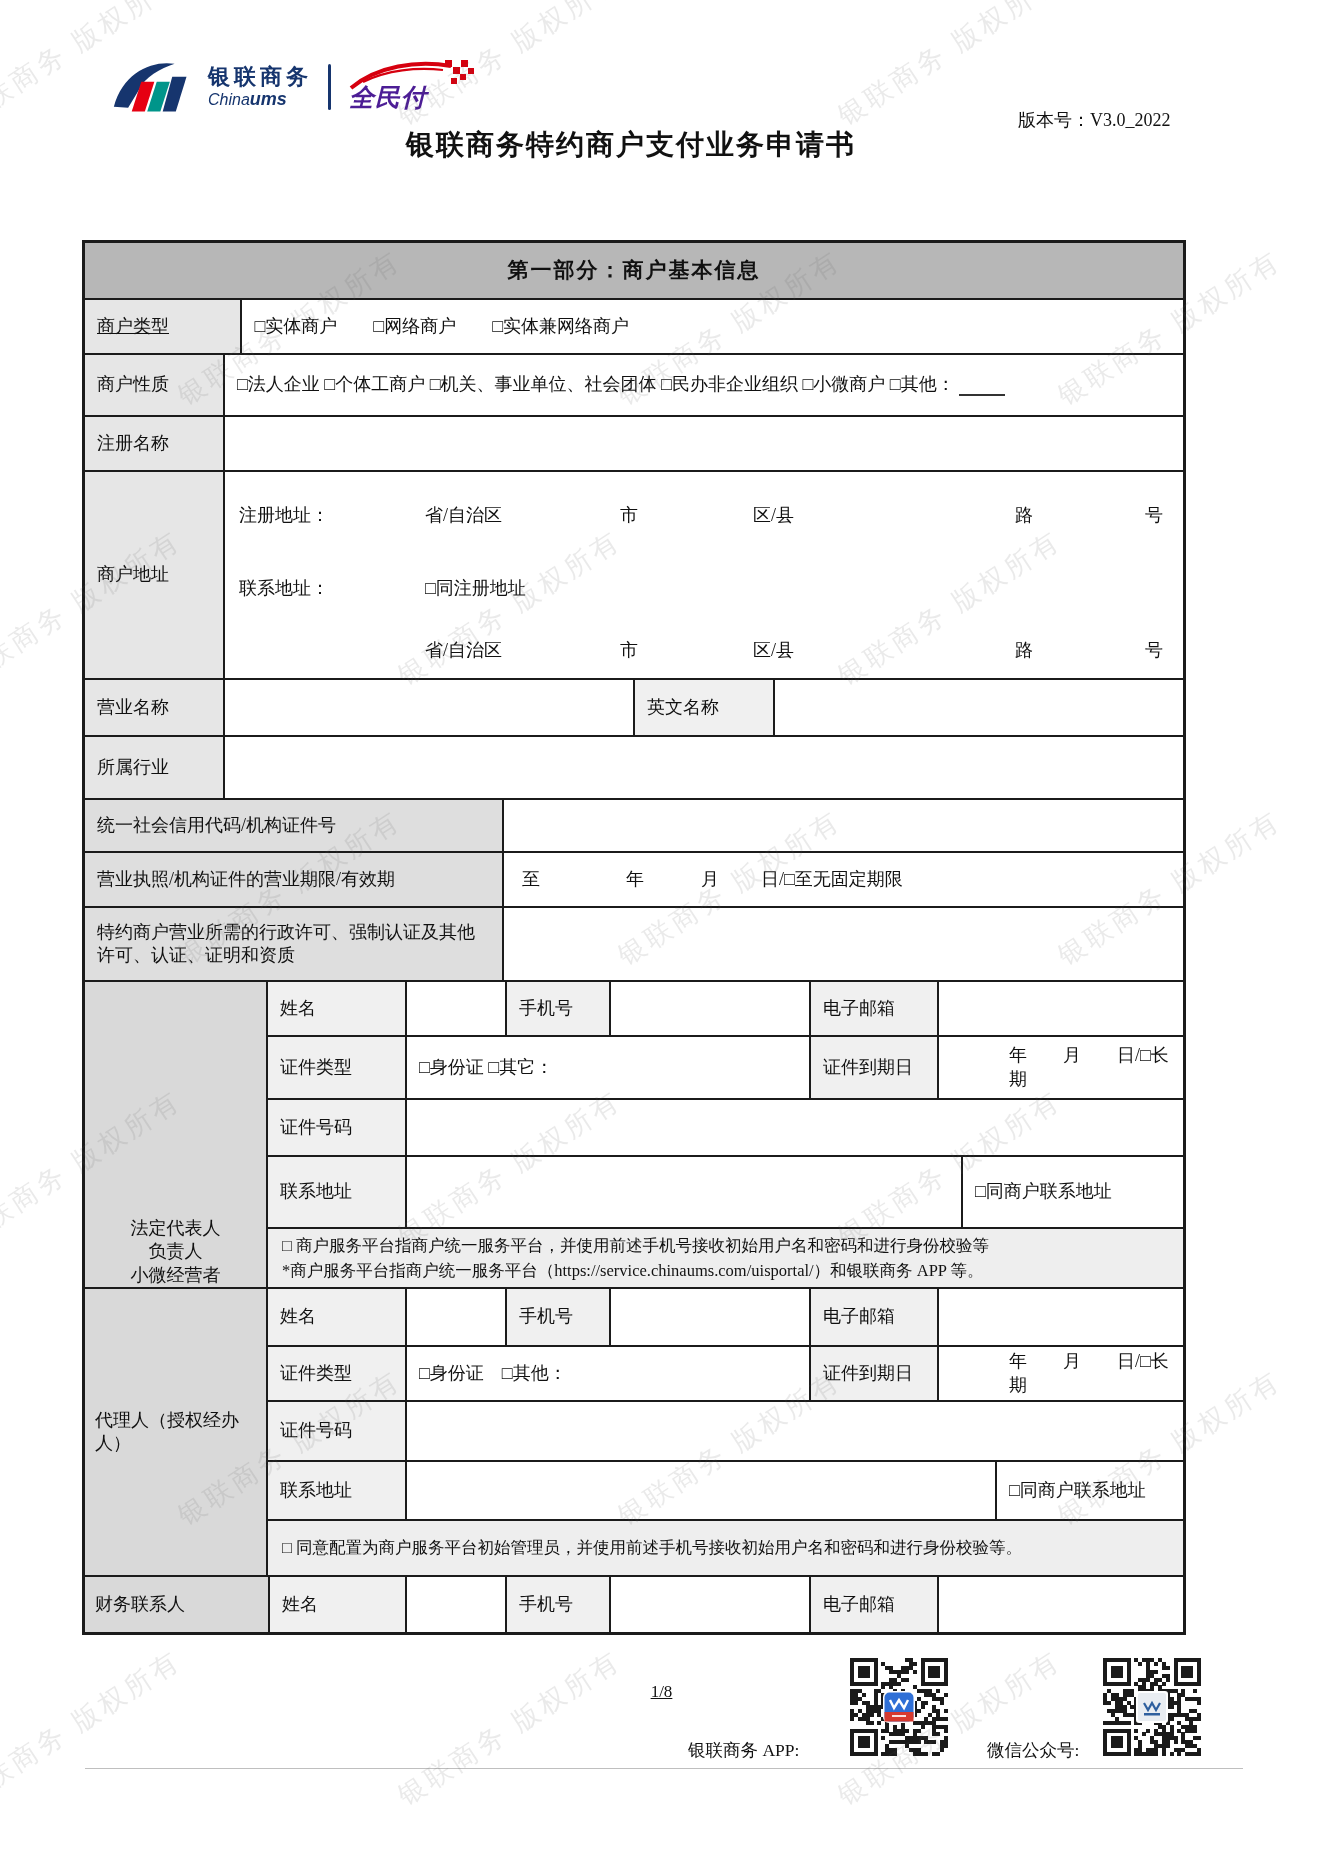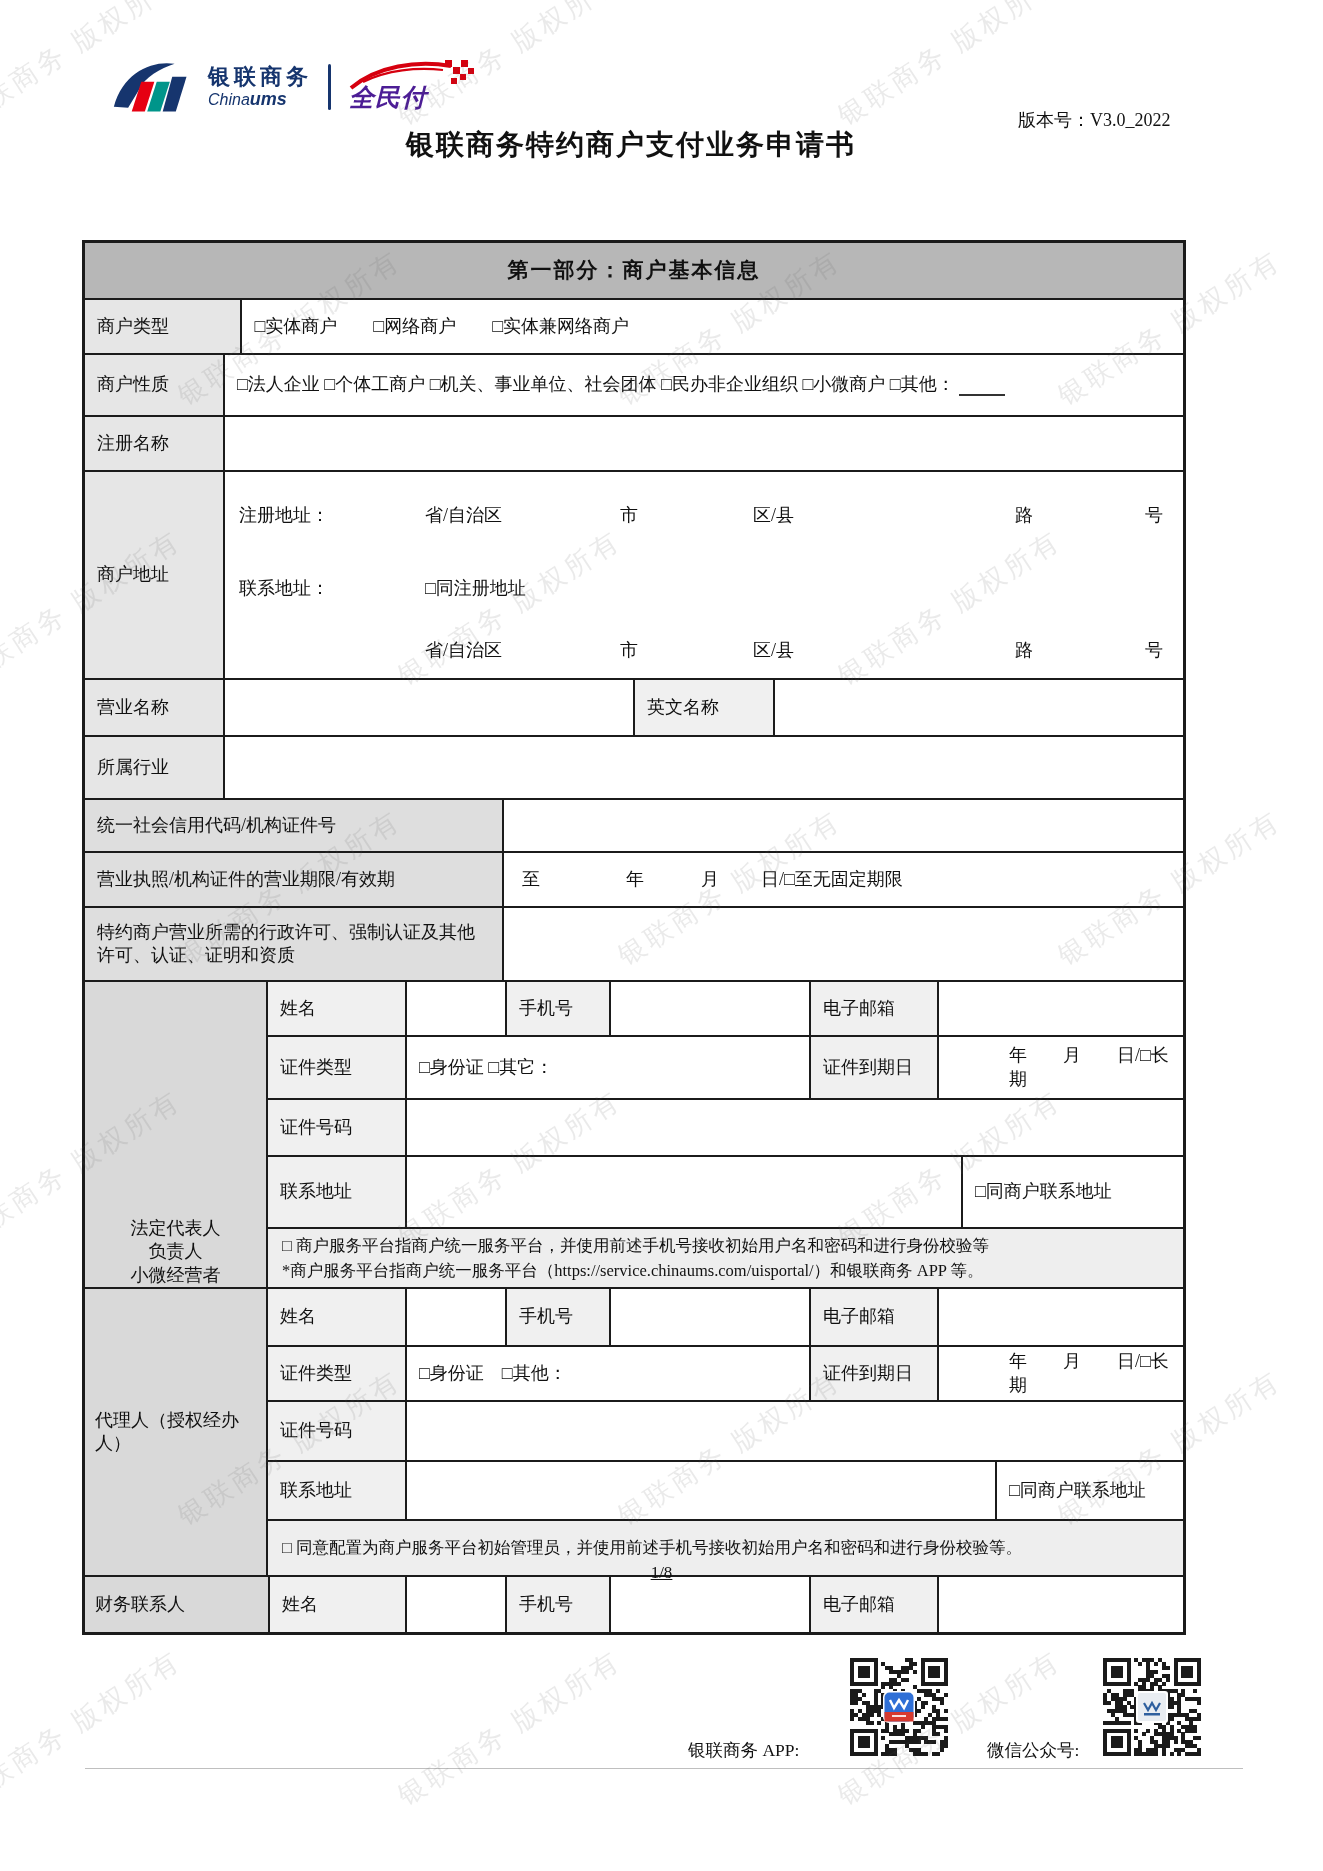--- a/index.html
+++ b/index.html
@@ -44,21 +44,21 @@
   .cons{background:#eeeeee;font-size:16.5px;align-items:flex-start;flex-direction:column;justify-content:center;}
   .cons div{padding:2px 0;}
   .addr{position:relative;flex:1;padding:12px;}
   .addr span{position:absolute;font-size:18px;}
   .licv{position:relative;flex:1;padding:0;}
   .licv span{position:absolute;top:50%;transform:translateY(-50%);font-size:18px;}
   .expv{padding-left:70px;}
   .blankline{display:inline-block;width:46px;height:19px;border-bottom:2px solid #333;margin-left:4px;}
 
   
-  .page-num{position:absolute;left:0;top:1563px;width:1323px;text-align:center;font-size:17px;z-index:5;text-decoration:underline;}
+  .page-num{position:absolute;left:0;top:1682px;width:1323px;text-align:center;font-size:17px;z-index:5;text-decoration:underline;}
   .foot-rule{position:absolute;left:85px;top:1768px;width:1158px;height:1px;background:#bfbfbf;z-index:2;}
   .foot-text{position:absolute;top:1738px;font-size:17.5px;z-index:5;}
   .qr{position:absolute;width:98px;height:98px;top:1658px;background:#fff;z-index:6;}
   .qr svg.mods{position:absolute;inset:0;}
   .qr .ctr{position:absolute;left:33px;top:33px;width:32px;height:32px;}
 </style>
 </head>
 <body>
 
 <div class="page">
@@ -117,21 +117,21 @@
   <div class="version">版本号：V3.0_2022</div>
   <div class="doc-title">银联商务特约商户支付业务申请书</div>
 
   <div class="tbl">
 
     <div class="r" style="height:55px;">
       <div class="c sechdr" style="width:1098px;">第一部分：商户基本信息</div>
     </div>
 
     <div class="r" style="height:55px;">
-      <div class="c lb" style="width:158px;">商户类型</div>
+      <div class="c lb" style="width:158px;text-decoration:underline;">商户类型</div>
       <div class="c" style="width:960px;">□实体商户　　□网络商户　　□实体兼网络商户</div>
     </div>
 
     <div class="r" style="height:62px;">
       <div class="c lb" style="width:138px;">商户性质</div>
       <div class="c" style="width:960px;">
           <span>□法人企业 □个体工商户 □机关、事业单位、社会团体 □民办非企业组织 □小微商户 □其他：</span>
           <span class="blankline"></span>
         </div>
     </div>

